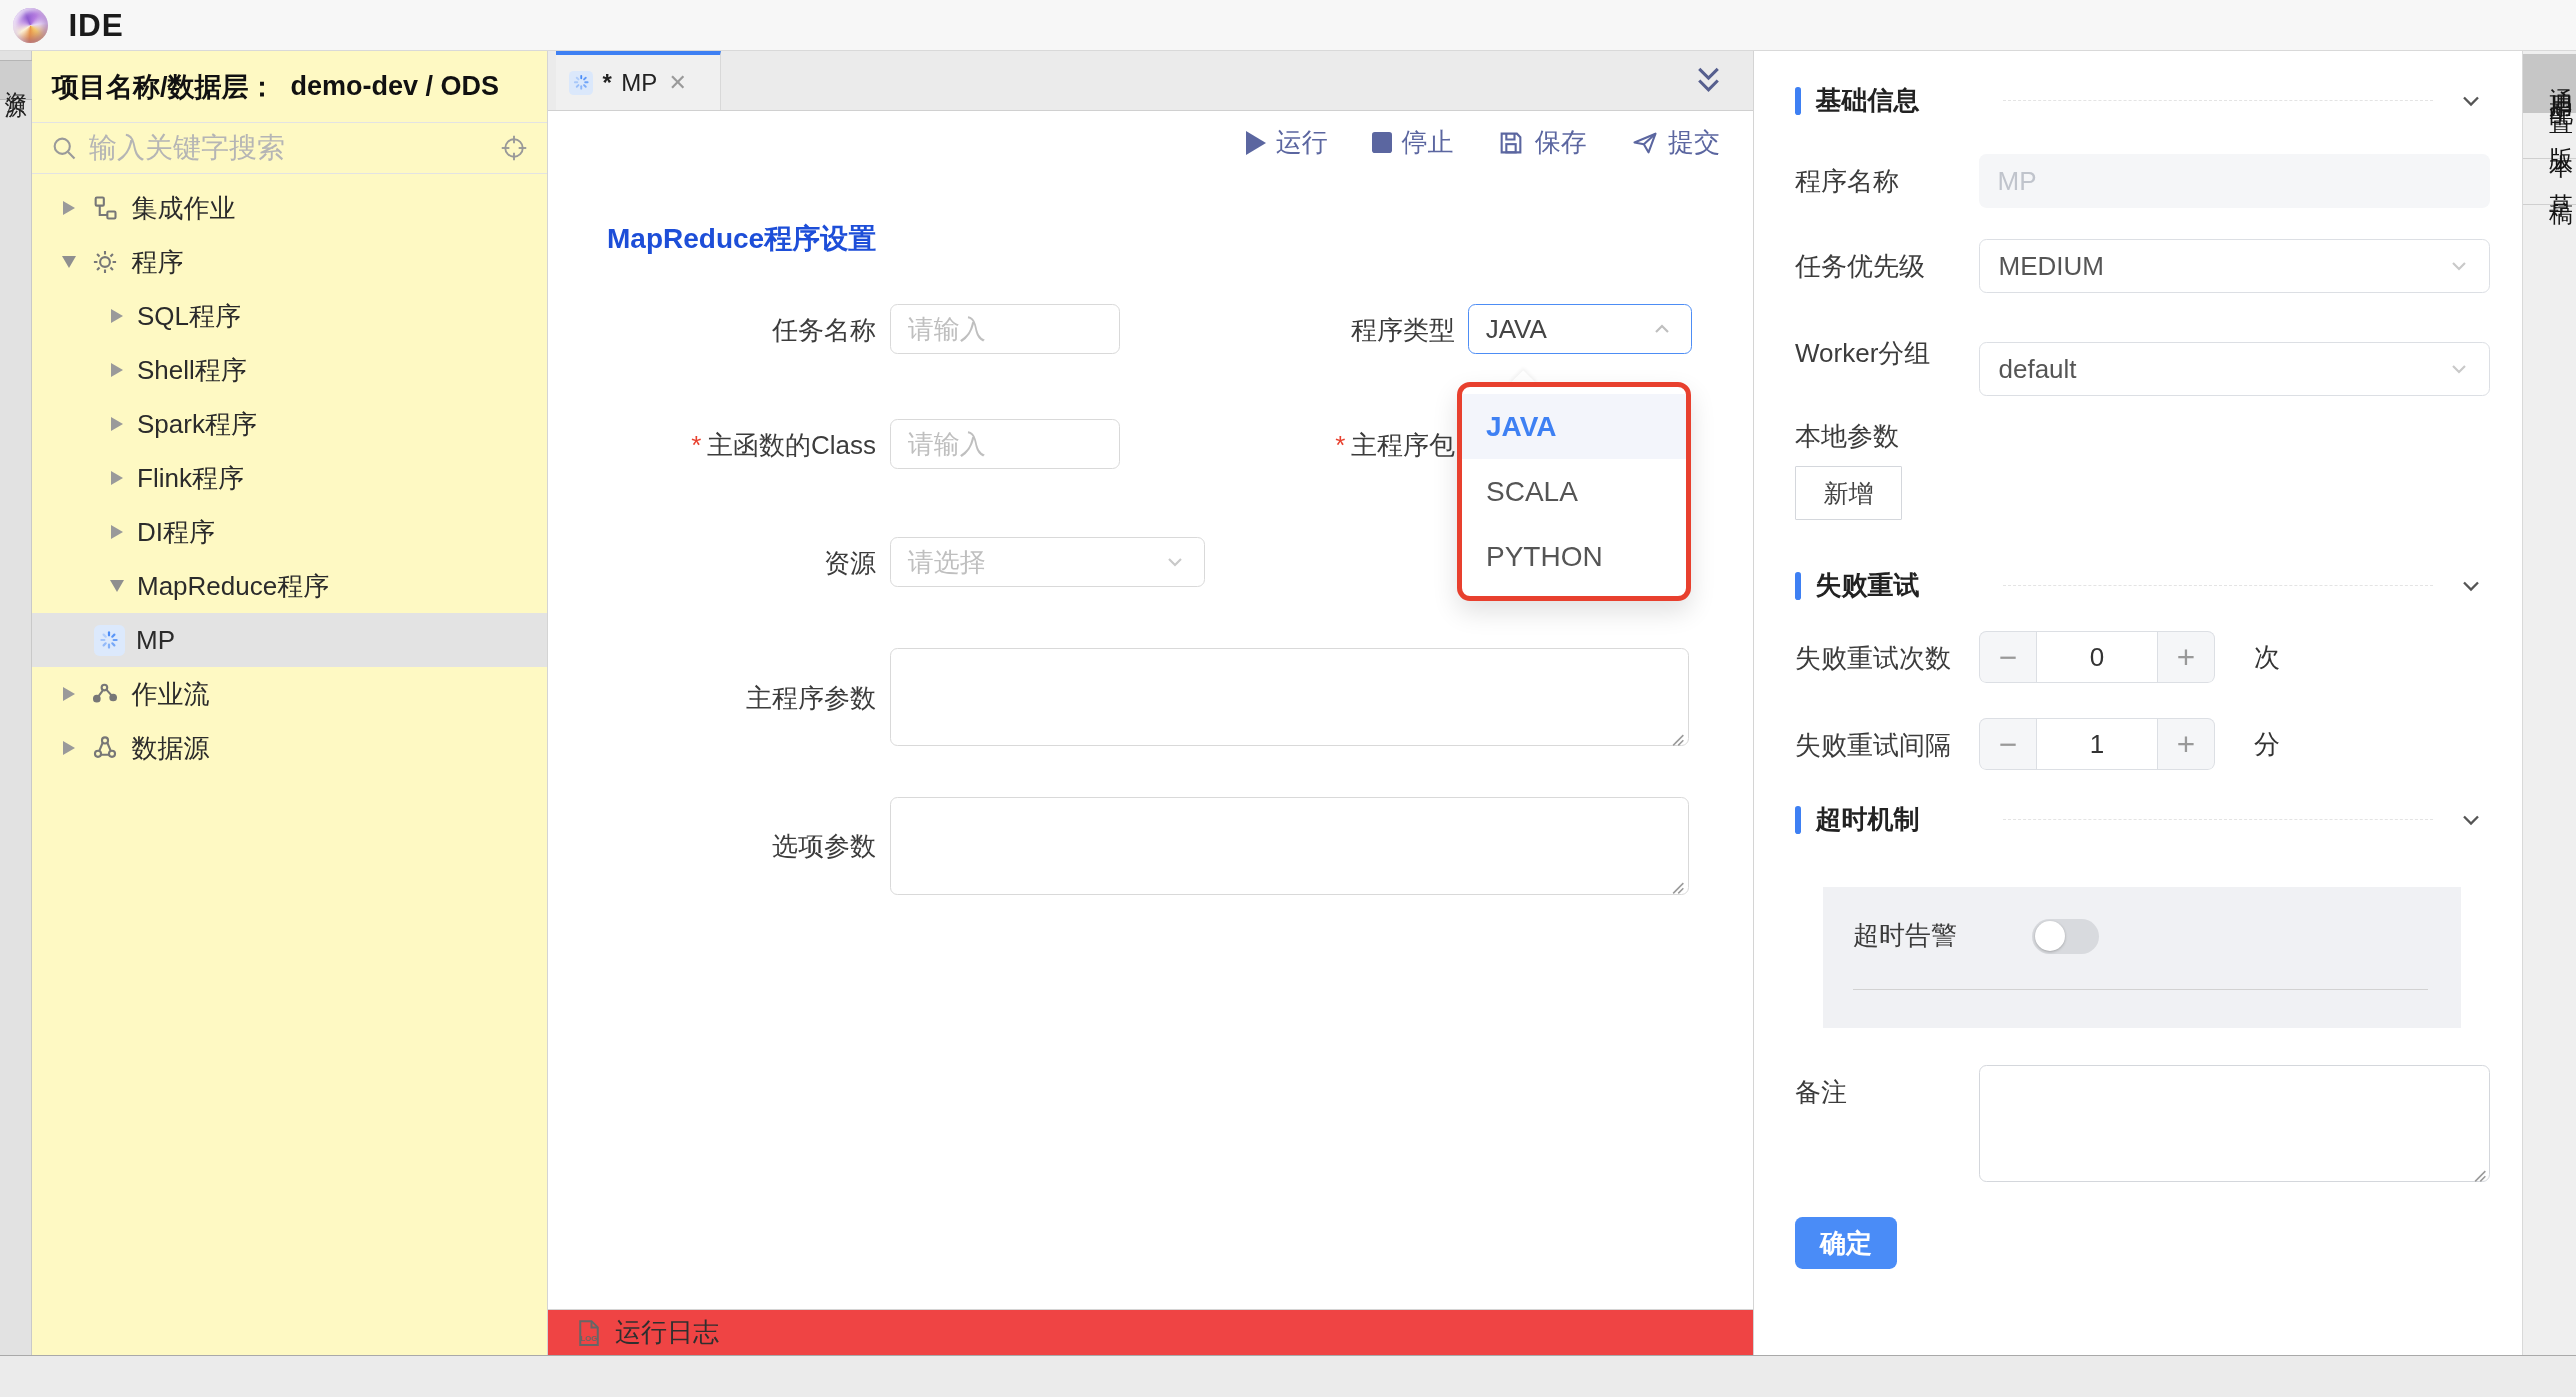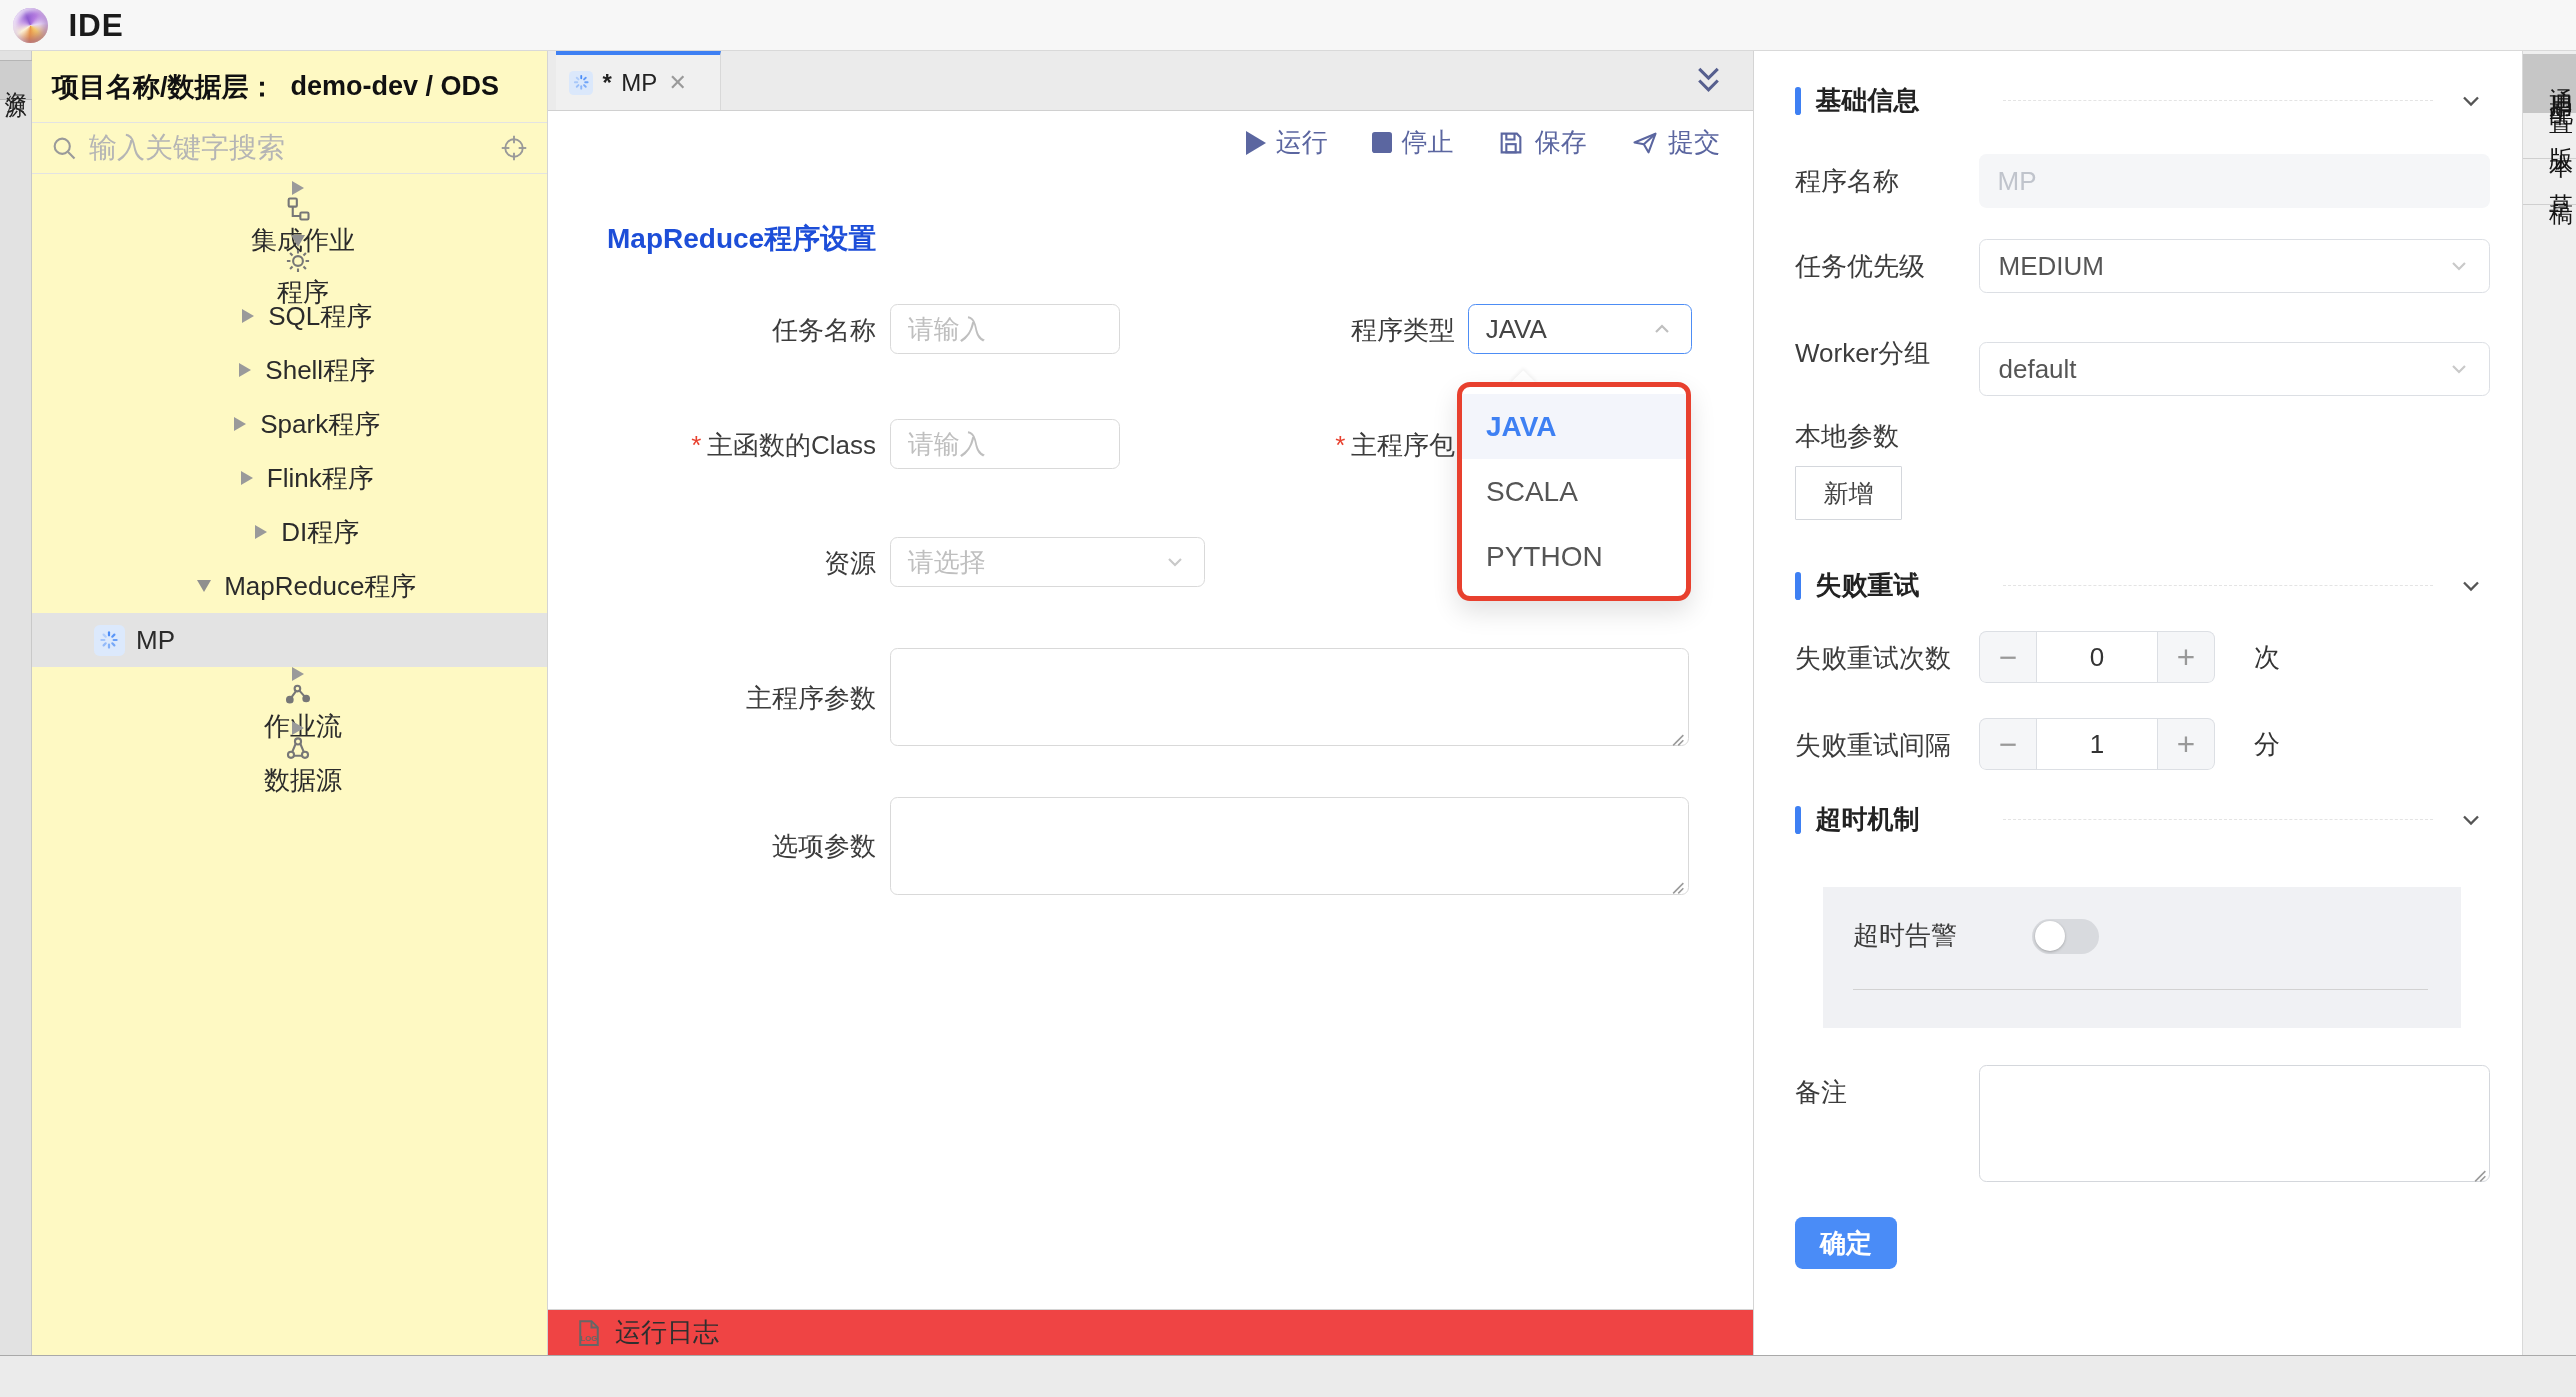--- a/index.html
+++ b/index.html
@@ -20,22 +20,22 @@
   
   .left-panel { position:absolute; left:31.5px; top:51px; width:516px; height:1304px; background:#fef9c3; border-right:0.9px solid #d4d4d4; display:flex; flex-direction:column; }
   .left-header { height:72px; display:flex; align-items:center; padding-left:20.4px; gap:15px; border-bottom:0.9px solid #e3e3e3; font-size:27px; font-weight:bold; color:#111; white-space:nowrap; }
   .search-row { height:51px; display:flex; align-items:center; gap:11px; padding:0 18.5px; border-bottom:0.9px solid #e3e3e3; }
   .search-row input { flex:1; border:none; outline:none; background:transparent; font-size:28px; color:#333; font-family:Liberation Serif, serif; }
   .search-row input::placeholder { color:#b5b5b5; }
   .icon { flex:none; display:inline-flex; align-items:center; justify-content:center; }
 
   .tree { padding-top:7.4px; flex:1; overflow:hidden; }
   .tree-row { height:54px; display:flex; align-items:center; color:#2b2b2b; font-size:26px; cursor:default; }
-  .tree-row.lv0 { padding-left:28px;flex-direction:column; }
-  .tree-row.lv1 { padding-left:33px;justify-content:center; }
+  .tree-row.lv0 { padding-left:28px; }
+  .tree-row.lv1 { padding-left:76px; }
   .tree-row.lv2 { padding-left:62px; }
   .tree-row.selected { background:#e3e3e3; }
   .tw { width:18.5px; margin-right:11px; display:flex; justify-content:center; }
   .arrow-collapsed { width:0; height:0; border-left:12px solid #9a9a9a; border-top:7.4px solid transparent; border-bottom:7.4px solid transparent; }
   .arrow-expanded  { width:0; height:0; border-top:12px solid #8f8f8f; border-left:7.4px solid transparent; border-right:7.4px solid transparent; }
   .tree-icon { width:31.5px; margin-right:11px; }
   .mp-badge { width:31.5px; height:31.5px; background:#dce9fc; border-radius:5.6px; display:flex; align-items:center; justify-content:center; }
 
   
   .center-panel { position:absolute; left:548px; top:51px; width:1206px; height:1304px; background:#fff; border-right:0.9px solid #d4d4d4; display:flex; flex-direction:column; }

